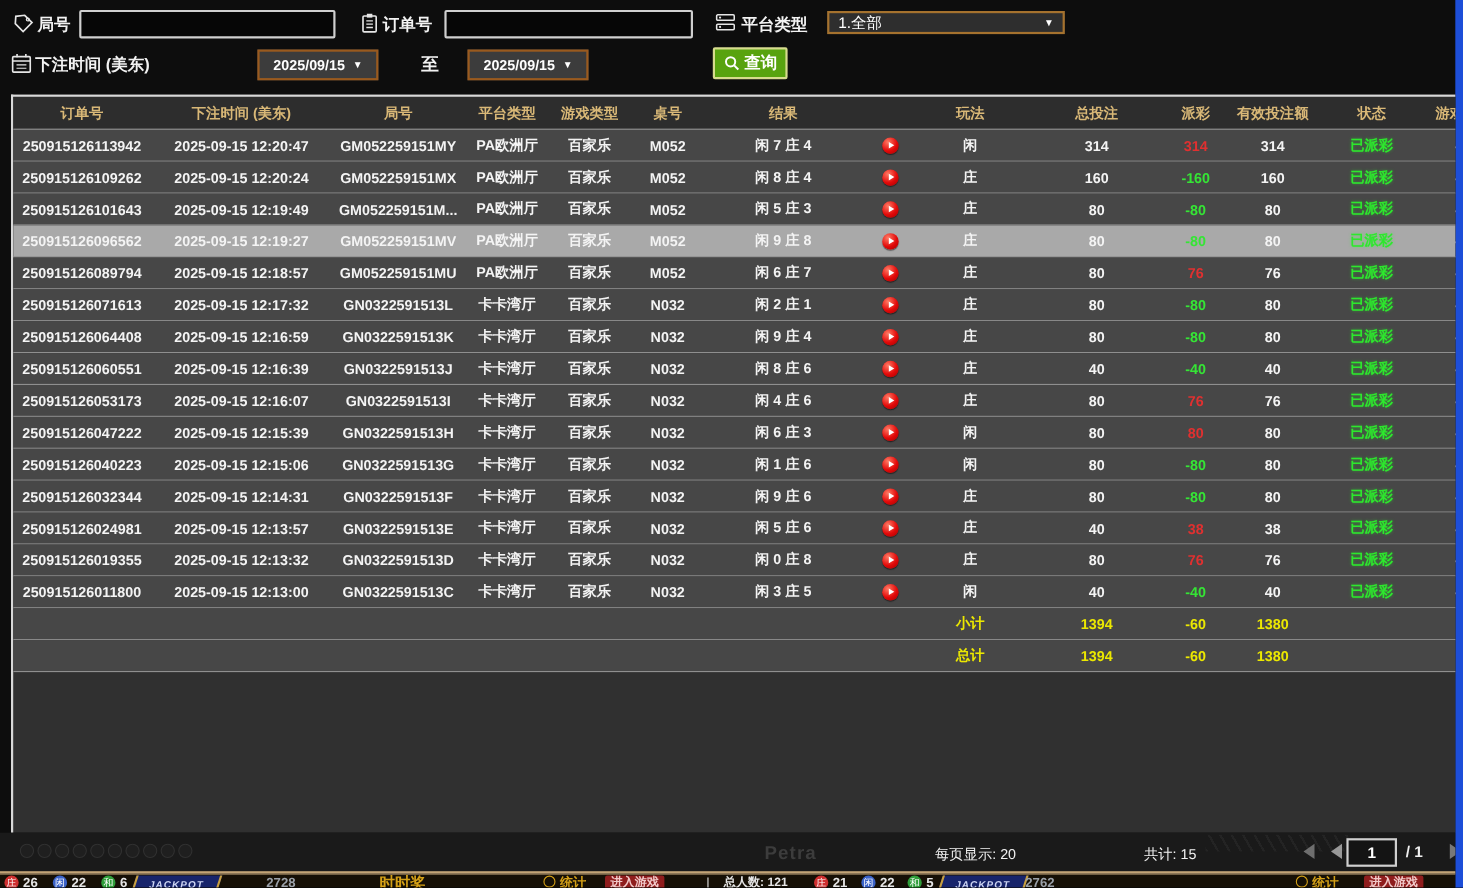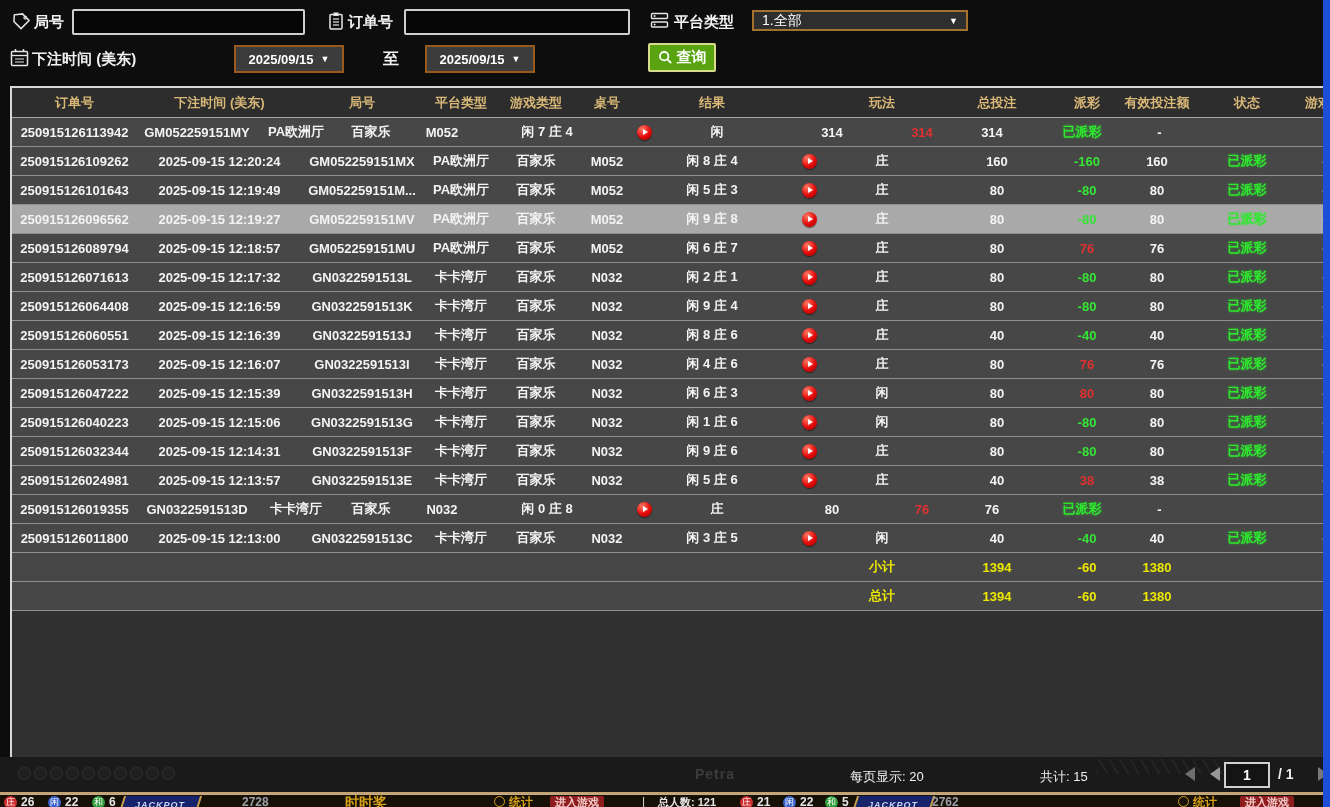--- a/index.html
+++ b/index.html
@@ -46,21 +46,21 @@
   .arrow{width:0;height:0;cursor:pointer}
   .arrow.left{border-top:7px solid transparent;border-bottom:7px solid transparent;border-right:10px solid #989898}
   .arrow.right{border-top:7px solid transparent;border-bottom:7px solid transparent;border-left:10px solid #787878}
   #page-input{width:46px;height:26px;background:#141414;border:2px solid #d0d0d0;color:#fff;
     font-size:14px;font-weight:bold;text-align:center;outline:none}
   .chips{display:flex;gap:3px}
   .chip{width:13px;height:13px;border-radius:50%;border:1px solid rgba(255,255,255,.08);
     background:rgba(255,255,255,.025)}
   .hatch{width:130px;height:15px;opacity:.6;
     background:repeating-linear-gradient(60deg,rgba(255,255,255,.07) 0 2px,transparent 2px 9px)}
-  #watermark{color:#3c3c3c;font-size:14px;font-weight:bold;letter-spacing:1px}
+  #watermark{color:#3c3c3c;font-size:17px;font-weight:bold;letter-spacing:1px}
   
   #strip{position:absolute;left:0;top:794px;width:1330px;height:13px;background:#161006;
     border-top:1px solid #c9ab80;overflow:hidden}
   #strip span{position:absolute;top:1px;line-height:13px;white-space:nowrap}
   .badge{width:13px;height:13px;border-radius:50%;color:#fff;font-size:9px;
     display:inline-flex!important;align-items:center;justify-content:center}
   .bk{background:#cf3030}.pl{background:#3a62c8}.ti{background:#2f9e3a}
   .num{color:#e6e6e6;font-size:12px;font-weight:bold}
   .jx{display:inline-block;background:#17246b;border-left:2px solid #c8a040;border-right:2px solid #c8a040;
     transform:skewX(-18deg);padding:0 12px;height:13px}
@@ -158,20 +158,21 @@
         <div class="hcell" style="width: 90px;">玩法</div>
         <div class="hcell" style="width: 140px;">总投注</div>
         <div class="hcell" style="width: 40px;">派彩</div>
         <div class="hcell" style="width: 100px;">有效投注额</div>
         <div class="hcell" style="width: 80px;">状态</div>
         <div class="hcell" style="width: 75px;">游戏机</div>
       </div>
     <div id="grid-body">
         <div class="grow">
           <div class="cell" style="width: 125px;">250915126113942</div>
+          <div class="cell" style="width: 165px;">2025-09-15 12:20:47</div>
           <div class="cell" style="width: 120px;">GM052259151MY</div>
           <div class="cell" style="width: 78px;">PA欧洲厅</div>
           <div class="cell" style="width: 72px;">百家乐</div>
           <div class="cell" style="width: 70px;">M052</div>
           <div class="cell" style="width: 140px;">闲 7 庄 4</div>
           <div class="cell" style="width: 55px;">
             <span class="playbtn">
               <span class="tri"></span>
             </span>
           </div>
@@ -417,20 +418,21 @@
           </div>
           <div class="cell" style="width: 90px;">庄</div>
           <div class="cell" style="width: 140px;">40</div>
           <div class="cell pos" style="width: 40px;">38</div>
           <div class="cell" style="width: 100px;">38</div>
           <div class="cell status" style="width: 80px;">已派彩</div>
           <div class="cell" style="width: 75px;">-</div>
         </div>
         <div class="grow">
           <div class="cell" style="width: 125px;">250915126019355</div>
+          <div class="cell" style="width: 165px;">2025-09-15 12:13:32</div>
           <div class="cell" style="width: 120px;">GN0322591513D</div>
           <div class="cell" style="width: 78px;">卡卡湾厅</div>
           <div class="cell" style="width: 72px;">百家乐</div>
           <div class="cell" style="width: 70px;">N032</div>
           <div class="cell" style="width: 140px;">闲 0 庄 8</div>
           <div class="cell" style="width: 55px;">
             <span class="playbtn">
               <span class="tri"></span>
             </span>
           </div>

